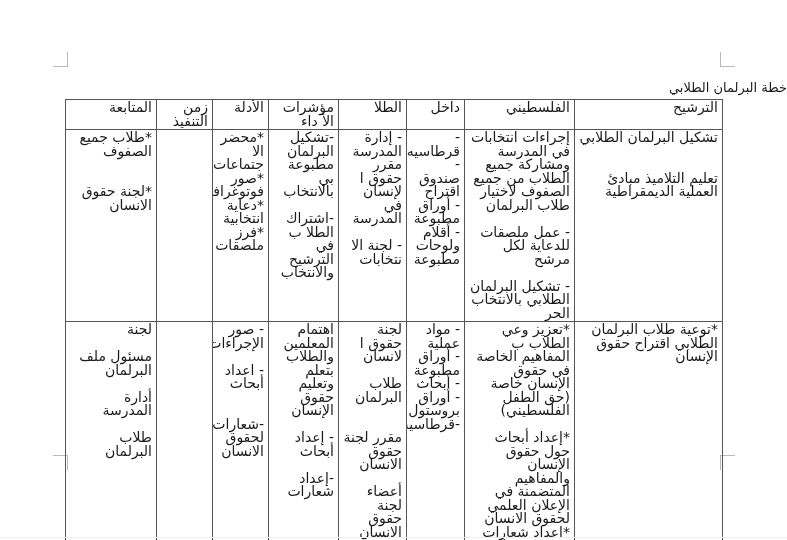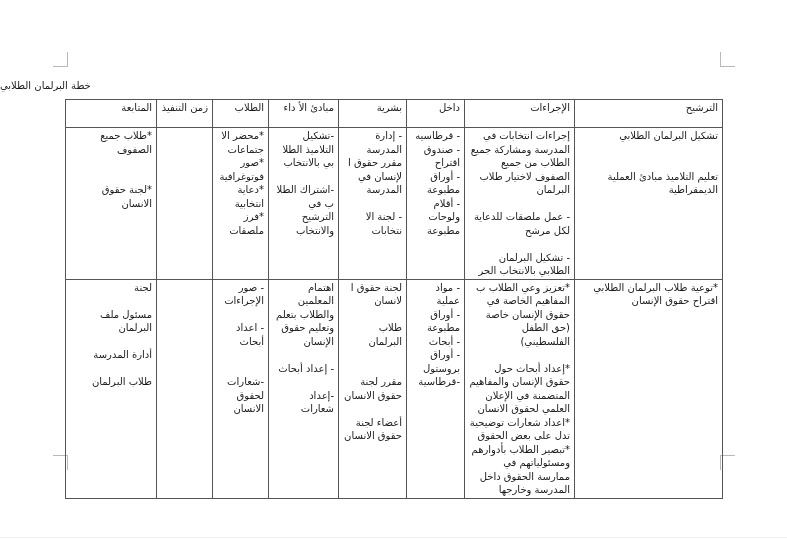--- a/index.html
+++ b/index.html
@@ -4,26 +4,26 @@
 <style>
   html, body { margin:0; padding:0; background:#ffffff; }
   body { width:787px; height:540px; position:relative; overflow:hidden;
          font-family:"DejaVu Sans", sans-serif; color:#1a1a1a; }
   .page { position:absolute; left:0; top:0; width:787px; height:540px; background:#fff; }
   .corner { position:absolute; width:14px; height:14px; border-color:#b9b9b9; border-style:solid; border-width:0; }
   .c-tl { left:53px; top:52px; border-right-width:1px; border-bottom-width:1px; }
   .c-tr { left:720px; top:52px; border-left-width:1px; border-bottom-width:1px; }
   .c-bl { left:53px; top:455px; border-right-width:1px; border-top-width:1px; }
   .c-br { left:720px; top:455px; border-left-width:1px; border-top-width:1px; }
-  .title { position:absolute; left:0; width:787px; top:80px; text-align:left;
-           font-size:10px; direction:rtl; }
+  .title { position:absolute; left:0; width:787px; top:80px; text-align:right;
+           font-size:13px; direction:rtl; }
   table.plan { position:absolute; left:65px; top:99px; width:657px; height:378px;
                border-collapse:collapse; direction:rtl; table-layout:fixed; }
   table.plan td, table.plan th { border:1px solid #555; vertical-align:top; text-align:right;
-               font-size:10px; line-height:13.5px; padding:1px 4px; font-weight:normal;
+               font-size:14px; line-height:13.5px; padding:1px 4px; font-weight:normal;
                white-space:pre-line; overflow:hidden; }
   table.plan th { height:25px; }
   tr.r1 td { height:138px; }
   tr.r2 td { height:205px; }
   .foot-line { position:absolute; left:0; top:537px; width:787px; height:1px; background:#eee; }
 </style>
 </head>
 <body>
 
 <div class="page">
@@ -41,25 +41,25 @@
       <col style="width:58px">
       <col style="width:68px">
       <col style="width:70px">
       <col style="width:56px">
       <col style="width:56px">
       <col style="width:91px">
     </colgroup>
     <tbody>
         <tr>
       <th>الترشيح</th>
-      <th>الإجراءات</th>
+      <th>الفلسطيني</th>
       <th>داخل</th>
-      <th>بشرية</th>
-      <th>مبادئ الأ داء</th>
-      <th>الطلاب</th>
+      <th>الطلا</th>
+      <th>مؤشرات الأ داء</th>
+      <th>الأدلة</th>
       <th>زمن التنفيذ</th>
       <th>المتابعة</th>
     </tr>
     <tr class="r1">
       <td>تشكيل البرلمان الطلابي
 
 
 تعليم التلاميذ مبادئ العملية الديمقراطية</td>
       <td>إجراءات انتخابات في المدرسة ومشاركة جميع الطلاب من جميع الصفوف لاختيار طلاب البرلمان
 
@@ -67,21 +67,21 @@
 
 - تشكيل البرلمان الطلابي بالانتخاب الحر</td>
       <td>- قرطاسيه
 - صندوق اقتراح
 - أوراق مطبوعة
 - أقلام ولوحات مطبوعة</td>
       <td>- إدارة المدرسة
 مقرر حقوق ا لإنسان في المدرسة
 
 - لجنة الا نتخابات</td>
-      <td>-تشكيل التلاميذ الطلا بي بالانتخاب
+      <td>-تشكيل البرلمان مطبوعة بي بالانتخاب
 
 -اشتراك الطلا ب في الترشيح والانتخاب</td>
       <td>*محضر الا جتماعات
 *صور فوتوغرافية
 *دعاية انتخابية
 *فرز ملصقات</td>
       <td></td>
       <td>*طلاب جميع الصفوف
 
 

